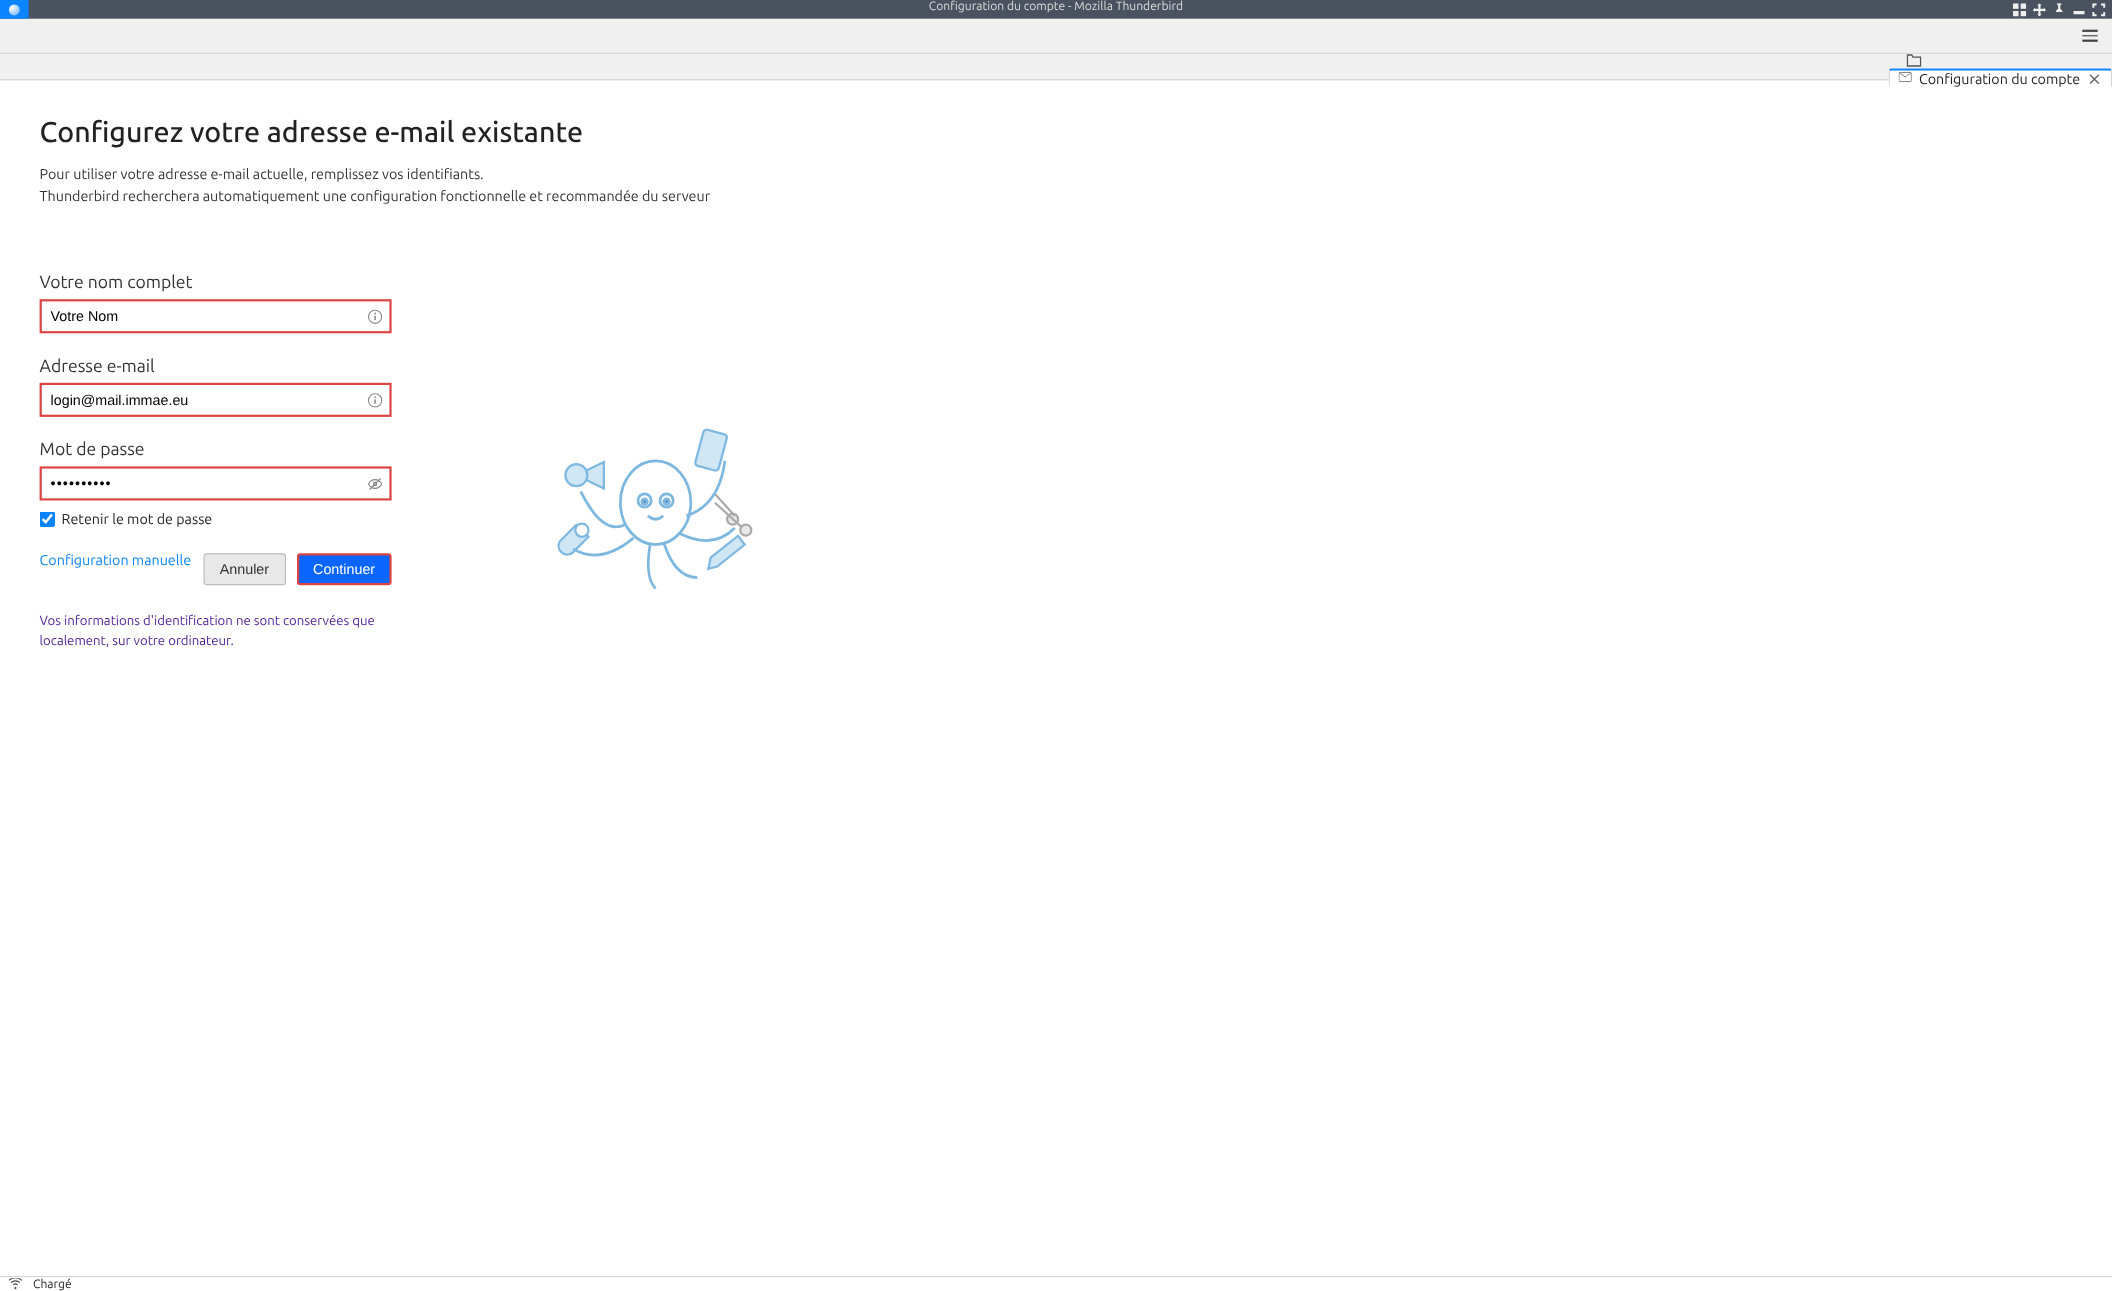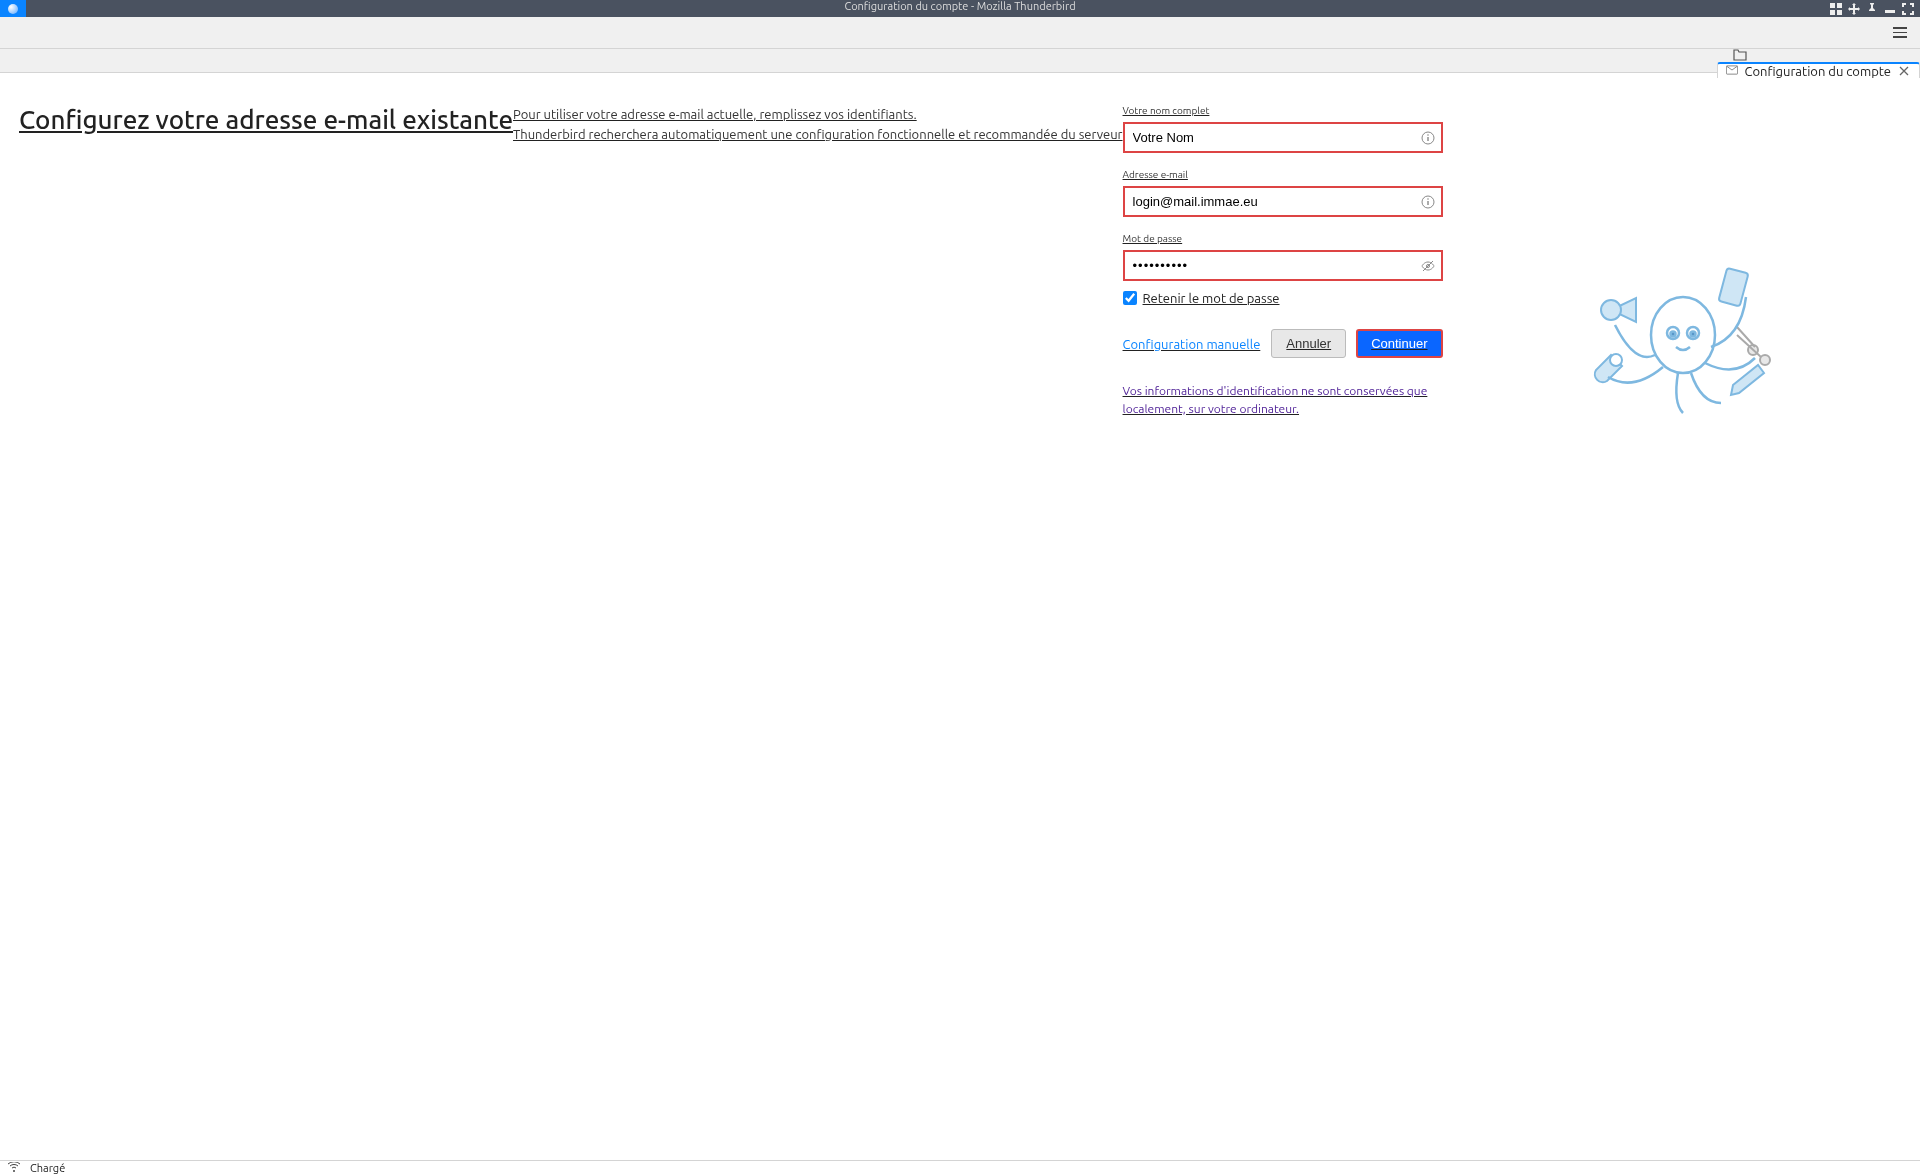--- a/index.html
+++ b/index.html
@@ -127,25 +127,24 @@
       display: flex;
       align-items: center;
       justify-content: center;
       cursor: pointer;
       color: #666;
     }
 
     
     .main {
       flex: 1;
-      padding: 32px 19px;
-      display: flex;
-      flex-direction: row;
+      padding: 32px 36px;
+      display: flex;
+      flex-direction: column;
       position: relative;
-      text-decoration: underline;
     }
     .main-content {
       display: flex;
       gap: 140px;
     }
     .form-section {
       width: 320px;
     }
     .page-title {
       font-size: 26px;
@@ -157,24 +156,25 @@
       font-size: 13px;
       color: #333;
       line-height: 1.5;
       margin-bottom: 38px;
     }
 
     .field-group {
       margin-bottom: 16px;
     }
     .field-label {
-      font-size: 10px;
+      font-size: 16px;
       margin-bottom: 6px;
       display: block;
       color: #333;
+      margin-top: 21px;
     }
     .input-wrap {
       position: relative;
       border: 2px solid #d44;
       background: #fff;
     }
     .input-wrap input {
       width: 100%;
       padding: 6px 30px 6px 8px;
       border: none;
@@ -199,21 +199,21 @@
     }
     .checkbox-row input[type="checkbox"] {
       width: 14px;
       height: 14px;
       accent-color: #0a84ff;
     }
     .checkbox-row label { font-size: 13px; }
 
     .actions {
       display: flex;
-      align-items: center;
+      align-items: flex-start;
       margin-top: 24px;
       gap: 10px;
     }
     .link-manual {
       color: #0a84ff;
       font-size: 13px;
       cursor: pointer;
       flex: 1;
     }
     .btn {

